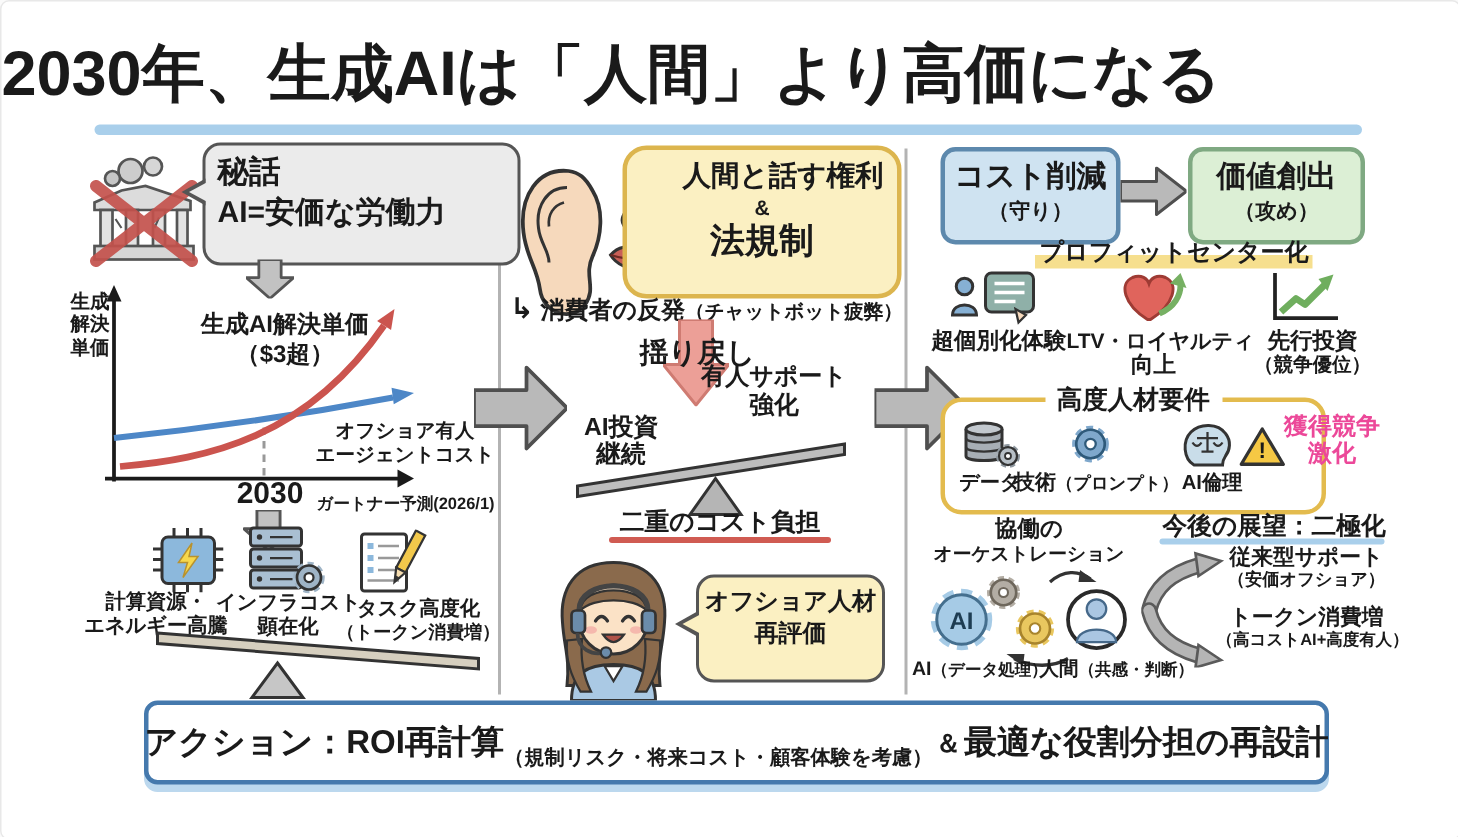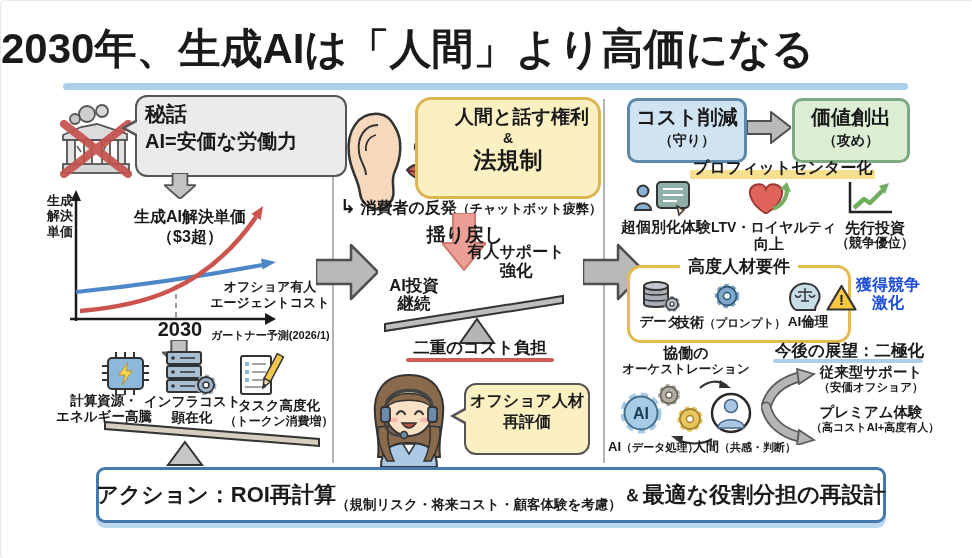--- a/index.html
+++ b/index.html
@@ -289,21 +289,21 @@
   <svg class="abs" style="left:842px;top:178px;" width="52" height="38" viewBox="0 0 52 38">
     <path d="M7 3 L7 33 L49 33" stroke="#222" stroke-width="2.5" fill="none"></path>
     <path d="M11 29 L21 20 L27 24 L41 10" stroke="#6fae5e" stroke-width="4.5" fill="none" stroke-linejoin="round"></path>
     <polygon points="46,4 36,7 42,15" fill="#6fae5e"></polygon>
   </svg>
   <div class="abs ctr" style="left:828px;top:218px;width:92px;line-height:1.15;">
     <div class="b nw" style="font-size:15px;">先行投資</div>
     <div class="b nw" style="font-size:13px;">（競争優位）</div>
   </div>
 
-  <div class="abs talent-box" style="left:626px;top:264px;width:218px;height:72px;">
+  <div class="abs talent-box" style="left:626px;top:264px;width:218px;height:72px;padding-left:33px;">
     <div class="abs b nw" style="left:50%;top:-13px;transform:translateX(-50%);background:#fff;padding:0 8px;font-size:17px;">高度人材要件</div>
     <svg class="abs" style="left:10px;top:11px;" width="40" height="33" viewBox="0 0 40 33">
       <path d="M4 7 L4 25 C 4 29, 28 29, 28 25 L 28 7" fill="#a7aeb5" stroke="#333" stroke-width="2"></path>
       <ellipse cx="16" cy="7" rx="12" ry="4" fill="#c2c8ce" stroke="#333" stroke-width="2"></ellipse>
       <path d="M4 13 C 4 17, 28 17, 28 13" stroke="#333" stroke-width="1.5" fill="none"></path>
       <path d="M4 19 C 4 23, 28 23, 28 19" stroke="#333" stroke-width="1.5" fill="none"></path>
       <circle cx="32" cy="25" r="6" fill="none" stroke="#8f98a0" stroke-width="4" stroke-dasharray="3 2.2"></circle>
       <circle cx="32" cy="25" r="6" fill="#b7bfc6" stroke="#333" stroke-width="1.5"></circle>
       <circle cx="32" cy="25" r="2" fill="#fff" stroke="#333" stroke-width="1.2"></circle>
     </svg>
@@ -326,21 +326,21 @@
         <line x1="15" y1="21" x2="23" y2="21"></line>
       </g>
     </svg>
     <div class="abs ctr b nw" style="left:148px;top:45px;width:60px;font-size:13.5px;">AI倫理</div>
   </div>
 
   <svg class="abs" style="left:825px;top:283px;" width="31" height="28" viewBox="0 0 31 28">
     <polygon points="15.5,2 29.5,25.5 1.5,25.5" fill="#f6c844" stroke="#333" stroke-width="2.2" stroke-linejoin="round"></polygon>
     <text x="15.5" y="21" text-anchor="middle" font-size="15" font-weight="bold" fill="#1a1a1a">!</text>
   </svg>
-  <div class="abs ctr" style="left:850px;top:275px;width:74px;line-height:1.15;color:#1d4ed8;">
+  <div class="abs ctr" style="left:850px;top:275px;width:74px;line-height:1.15;color:#ec4899;">
     <div class="b nw" style="font-size:16px;">獲得競争</div>
     <div class="b nw" style="font-size:16px;">激化</div>
   </div>
 
   <div class="abs ctr" style="left:621px;top:343px;width:128px;line-height:1.2;">
     <div class="b nw" style="font-size:15px;">協働の</div>
     <div class="b nw" style="font-size:12.5px;">オーケストレーション</div>
   </div>
 
   <svg class="abs" style="left:615px;top:374px;" width="146" height="72" viewBox="0 0 146 72">
@@ -379,21 +379,21 @@
     <path d="M5 42 C 9 58, 20 67, 38 72" stroke="#5a5a5a" stroke-width="11" fill="none" stroke-linecap="round"></path>
     <path d="M5 42 C 9 58, 20 67, 38 72" stroke="#b5b5b5" stroke-width="7.5" fill="none" stroke-linecap="round"></path>
     <polygon points="53,75 38,65 36,80" fill="#b5b5b5" stroke="#5a5a5a" stroke-width="1.8"></polygon>
   </svg>
 
   <div class="abs ctr" style="left:814px;top:363px;width:112px;line-height:1.2;">
     <div class="b nw" style="font-size:14.5px;">従来型サポート</div>
     <div class="b nw" style="font-size:11.5px;">（安価オフショア）</div>
   </div>
   <div class="abs ctr" style="left:810px;top:403px;width:120px;line-height:1.2;">
-    <div class="b nw" style="font-size:14.5px;">プレミアム体験</div>
+    <div class="b nw" style="font-size:14.5px;">トークン消費増</div>
     <div class="b nw" style="font-size:11px;">（高コストAI+高度有人）</div>
   </div>
 
   <div class="abs action-bar" style="left:95px;top:466px;width:784px;height:50px;">
     <span class="b" style="font-size:22px;">アクション：ROI再計算</span>
     <span class="b" style="font-size:13.5px;margin-top:20px;">（規制リスク・将来コスト・顧客体験を考慮）</span>
     <span class="b" style="font-size:17px;margin:0 2px;">＆</span>
     <span class="b" style="font-size:22px;">最適な役割分担の再設計</span>
   </div>
 

